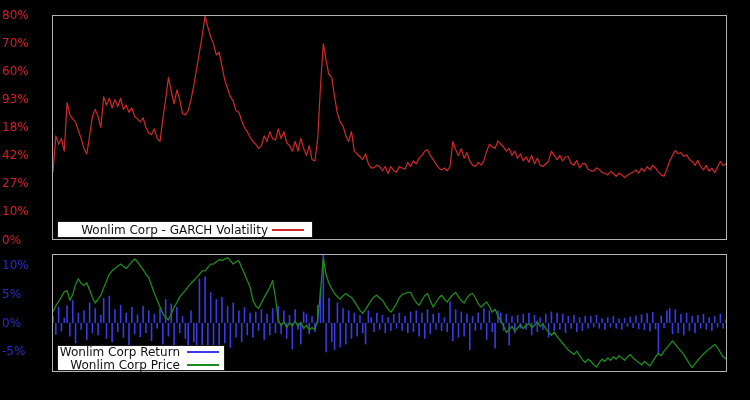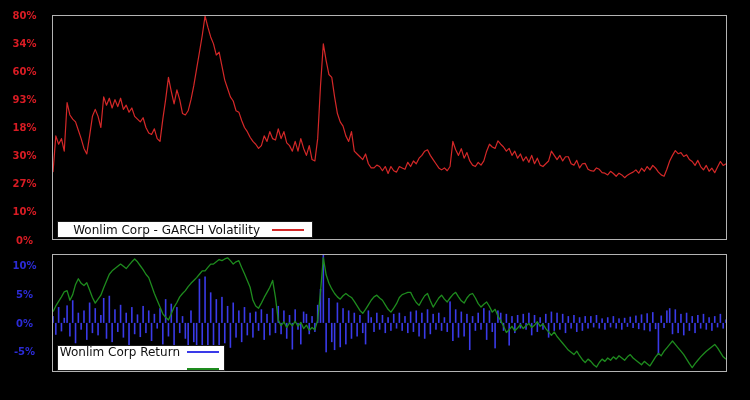--- a/index.html
+++ b/index.html
@@ -6,58 +6,58 @@
   body{
     width:750px;height:400px;overflow:hidden;position:relative;
     background:#000;font-family:"DejaVu Sans","Liberation Sans",sans-serif;
   }
   .stage{position:absolute;left:0;top:0;width:750px;height:400px;}
   .panel{position:absolute;background:#000;border:1px solid #b3b3b3;box-sizing:border-box;}
   #panel-vol{left:52px;top:15px;width:675px;height:225px;}
   #panel-ret{left:52px;top:254px;width:675px;height:118px;}
   .panel svg{display:block;}
   .ytick{
-    position:absolute;left:2px;width:45px;text-align:center;
-    font-size:10px;font-weight:bold;line-height:13px;letter-spacing:0;
+    position:absolute;left:2px;width:45px;text-align:left;
+    font-size:12px;font-weight:normal;line-height:13px;letter-spacing:0;
   }
   .legend{
     position:absolute;background:#fff;border:1px solid #1a1a1a;box-sizing:border-box;
     color:#111;font-size:12px;line-height:12px;
   }
   #legend-vol{
     left:57px;top:221px;width:256px;height:17px;
-    display:flex;align-items:center;justify-content:flex-end;gap:12px;padding-right:8px;
+    display:flex;align-items:center;justify-content:flex-end;gap:4px;padding-right:8px;
   }
   #legend-ret{
     left:57px;top:345px;width:168px;height:26px;
-    display:flex;flex-direction:column;justify-content:space-between;gap:1px;
+    display:flex;flex-direction:column;justify-content:center;gap:1px;
   }
   .legend-row{display:flex;align-items:center;justify-content:flex-end;gap:7px;padding-right:5px;}
   .sample{display:inline-block;width:32px;height:2px;flex:0 0 auto;}
 </style>
 </head>
 <body style="background: rgb(0, 0, 0);">
 
 <div class="stage">
 
   <div class="panel" id="panel-vol" style="border-color: rgb(179, 179, 179); background: rgb(0, 0, 0);">
     <svg id="svg-vol" width="673" height="223">
         <polyline points="0.00,156.10 2.82,119.86 5.63,128.23 8.45,122.65 11.26,135.19 14.08,86.69 16.90,98.96 19.71,103.14 22.53,105.92 25.34,114.29 28.16,122.65 30.97,132.41 33.79,137.98 36.61,119.86 39.42,100.35 42.24,93.38 45.05,100.35 47.87,111.50 50.69,80.84 53.50,89.20 56.32,82.23 59.13,91.99 61.95,83.63 64.77,90.59 67.58,82.23 70.40,93.38 73.21,89.20 76.03,96.17 78.85,91.99 81.66,100.35 84.48,103.14 87.29,105.92 90.11,101.74 92.92,111.50 95.74,117.08 98.56,118.47 101.37,112.89 104.19,122.65 107.00,125.44 109.82,103.14 112.64,83.63 115.45,61.33 118.27,75.26 121.08,87.81 123.90,73.87 126.72,83.63 129.53,97.56 132.35,98.96 135.16,94.78 137.98,83.63 140.79,69.69 143.61,52.96 146.43,36.24 149.24,19.51 152.06,0.00 154.87,11.15 157.69,20.91 160.51,27.88 163.32,39.03 166.14,36.24 168.95,50.17 171.77,64.11 174.59,72.47 177.40,80.84 180.22,85.02 183.03,94.78 185.85,96.17 188.67,104.53 191.48,111.50 194.30,115.68 197.11,121.26 199.93,125.44 202.74,128.23 205.56,132.41 208.38,129.62 211.19,119.86 214.01,125.44 216.82,115.68 219.64,122.65 222.46,124.04 225.27,112.89 228.09,122.65 230.90,115.68 233.72,126.83 236.54,129.62 239.35,135.19 242.17,125.44 244.98,135.19 247.80,122.65 250.62,132.41 253.43,139.38 256.25,129.62 259.06,143.56 261.88,144.95 264.69,122.65 267.51,69.69 270.33,27.88 273.14,44.60 275.96,58.54 278.77,61.33 281.59,80.84 284.41,97.56 287.22,105.92 290.04,110.11 292.85,119.86 295.67,125.44 298.49,115.68 301.30,135.19 304.12,137.98 306.93,140.77 309.75,143.56 312.56,137.98 315.38,147.74 318.20,151.92 321.01,151.92 323.83,149.13 326.64,150.52 329.46,154.71 332.28,150.52 335.09,157.49 337.91,150.52 340.72,154.71 343.54,156.10 346.36,150.52 349.17,151.92 351.99,153.31 354.80,146.34 357.62,150.52 360.44,144.95 363.25,147.74 366.07,142.16 368.88,139.38 371.70,135.19 374.51,133.80 377.33,139.38 380.15,143.56 382.96,147.74 385.78,151.92 388.59,153.87 391.41,151.92 394.23,154.71 397.04,150.52 399.86,125.44 402.67,133.80 405.49,139.38 408.31,132.69 411.12,142.16 413.94,136.59 416.75,144.95 419.57,149.13 422.38,150.52 425.20,146.34 428.02,149.13 430.83,144.95 433.65,135.19 436.46,128.23 439.28,131.01 442.10,132.41 444.91,124.88 447.73,128.23 450.54,131.01 453.36,135.19 456.18,132.41 458.99,139.38 461.81,135.19 464.62,142.16 467.44,137.98 470.26,144.95 473.07,140.77 475.89,146.34 478.70,139.38 481.52,147.74 484.33,142.16 487.15,149.13 489.97,150.52 492.78,147.74 495.60,144.95 498.41,135.19 501.23,139.38 504.05,143.56 506.86,139.38 509.68,144.95 512.49,140.77 515.31,140.77 518.13,147.74 520.94,149.13 523.76,144.39 526.57,151.92 529.39,147.74 532.21,147.46 535.02,153.31 537.84,154.71 540.65,155.26 543.47,151.92 546.28,153.31 549.10,156.66 551.92,157.21 554.73,158.89 557.55,155.26 560.36,157.49 563.18,160.28 566.00,157.21 568.81,158.89 571.63,161.68 574.44,159.17 577.26,157.49 580.08,156.10 582.89,153.87 585.71,157.21 588.52,152.20 591.34,155.26 594.15,150.52 596.97,153.87 599.79,149.41 602.60,152.20 605.42,156.10 608.23,158.89 611.05,160.28 613.87,153.31 616.68,144.95 619.50,139.38 622.31,134.64 625.13,137.70 627.95,136.59 630.76,140.49 633.58,138.82 636.39,143.56 639.21,145.51 642.03,149.41 644.84,144.39 647.66,150.52 650.47,153.87 653.29,149.41 656.10,155.26 658.92,152.20 661.74,156.66 664.55,151.08 667.37,145.51 670.18,149.41 673.00,147.74" fill="none" stroke="#d42828" stroke-width="1.2" stroke-linejoin="round"></polyline>
       </svg>
   </div>
 
   <div id="yticks-vol">
       <div class="ytick" style="color: rgb(217, 28, 36); top: 233.5px;">0%</div>
       <div class="ytick" style="color: rgb(217, 28, 36); top: 205.375px;">10%</div>
       <div class="ytick" style="color: rgb(217, 28, 36); top: 177.25px;">27%</div>
-      <div class="ytick" style="color: rgb(217, 28, 36); top: 149.125px;">30%</div>
+      <div class="ytick" style="color: rgb(217, 28, 36); top: 149.125px;">42%</div>
       <div class="ytick" style="color: rgb(217, 28, 36); top: 121px;">18%</div>
       <div class="ytick" style="color: rgb(217, 28, 36); top: 92.875px;">93%</div>
       <div class="ytick" style="color: rgb(217, 28, 36); top: 64.75px;">60%</div>
-      <div class="ytick" style="color: rgb(217, 28, 36); top: 36.625px;">34%</div>
+      <div class="ytick" style="color: rgb(217, 28, 36); top: 36.625px;">70%</div>
       <div class="ytick" style="color: rgb(217, 28, 36); top: 8.5px;">80%</div>
     </div>
 
   <div class="legend" id="legend-vol">
     <span>Wonlim Corp - GARCH Volatility</span>
     <span class="sample" id="sample-vol" style="background: rgb(212, 40, 40);"></span>
   </div>
 
   <div class="panel" id="panel-ret" style="border-color: rgb(179, 179, 179); background: rgb(0, 0, 0);">
     <svg id="svg-ret" width="673" height="116">
@@ -311,17 +311,18 @@
       <div class="ytick" style="color: rgb(43, 43, 214); top: 287.793px;">5%</div>
       <div class="ytick" style="color: rgb(43, 43, 214); top: 259.012px;">10%</div>
     </div>
 
   <div class="legend" id="legend-ret">
     <div class="legend-row">
       <span>Wonlim Corp Return</span>
       <span class="sample" id="sample-return" style="background: rgb(58, 58, 232);"></span>
     </div>
     <div class="legend-row">
+      <span>Wonlim Corp Price</span>
       <span class="sample" id="sample-price" style="background: rgb(30, 139, 30);"></span>
     </div>
   </div>
 
 </div>
 
 </body></html>

